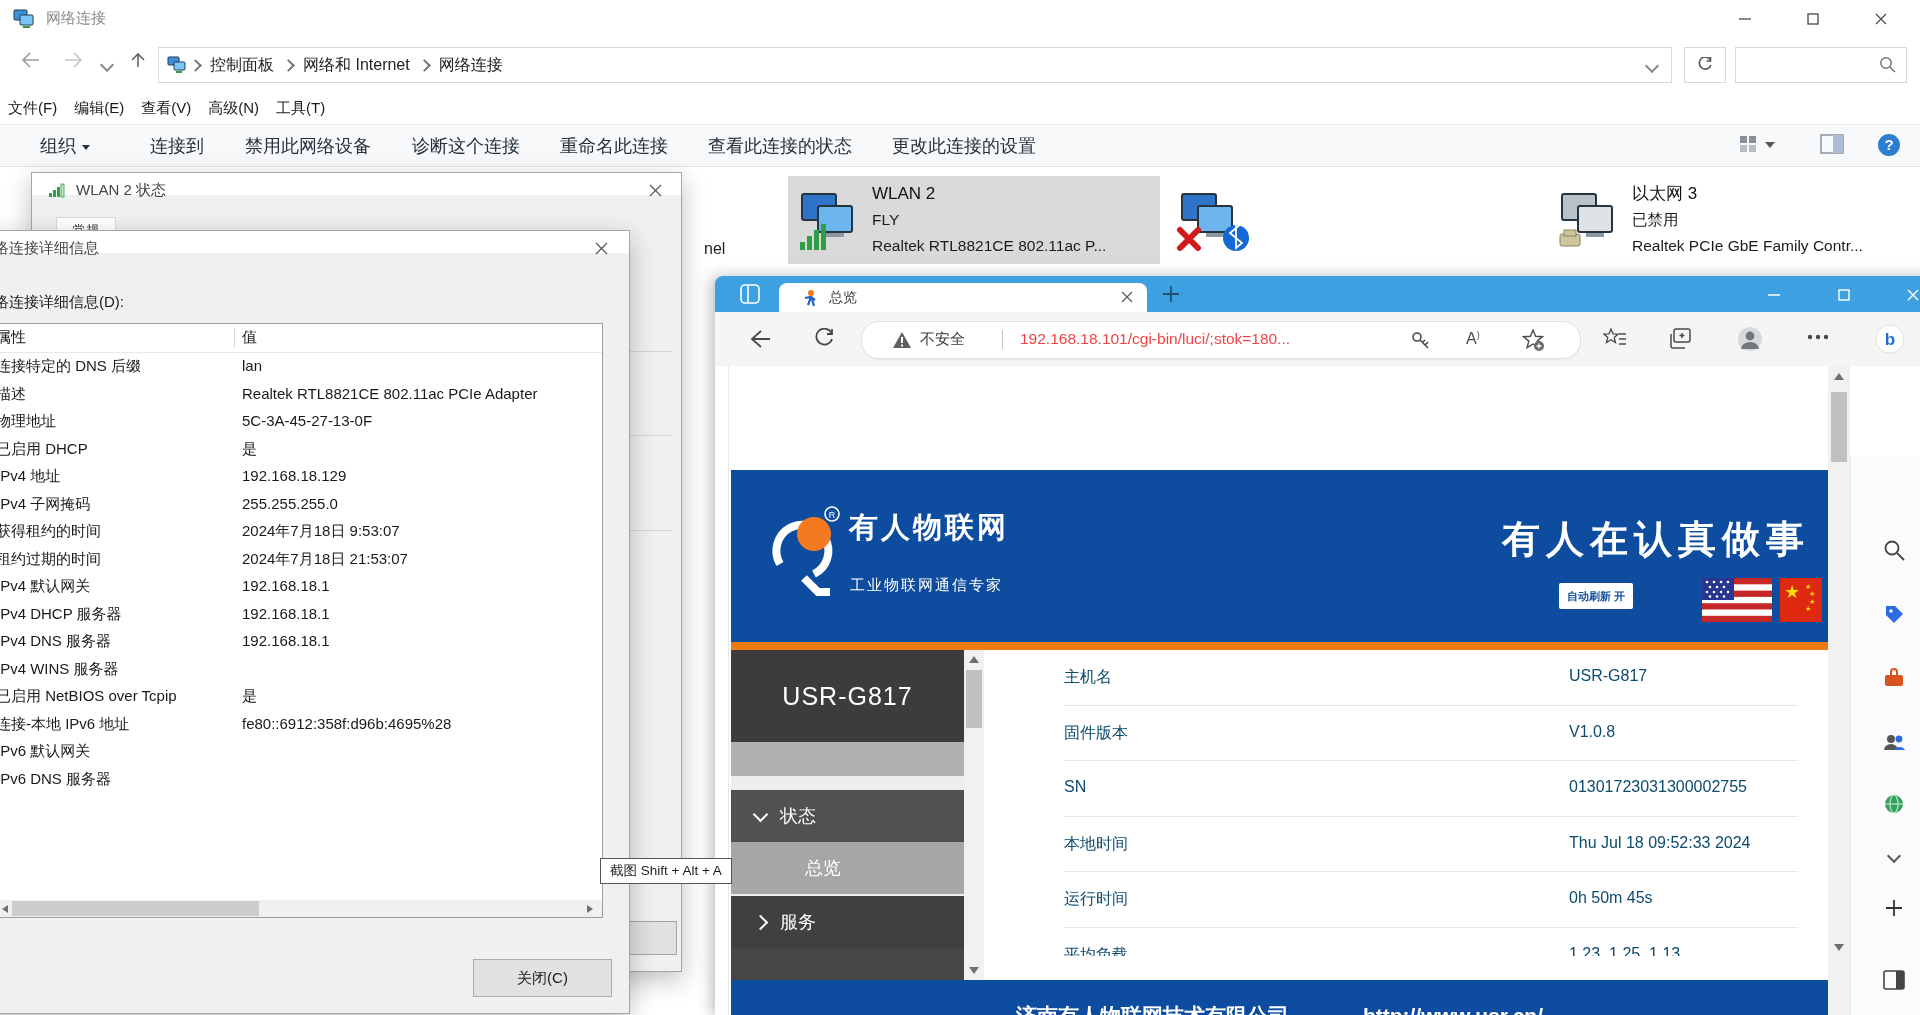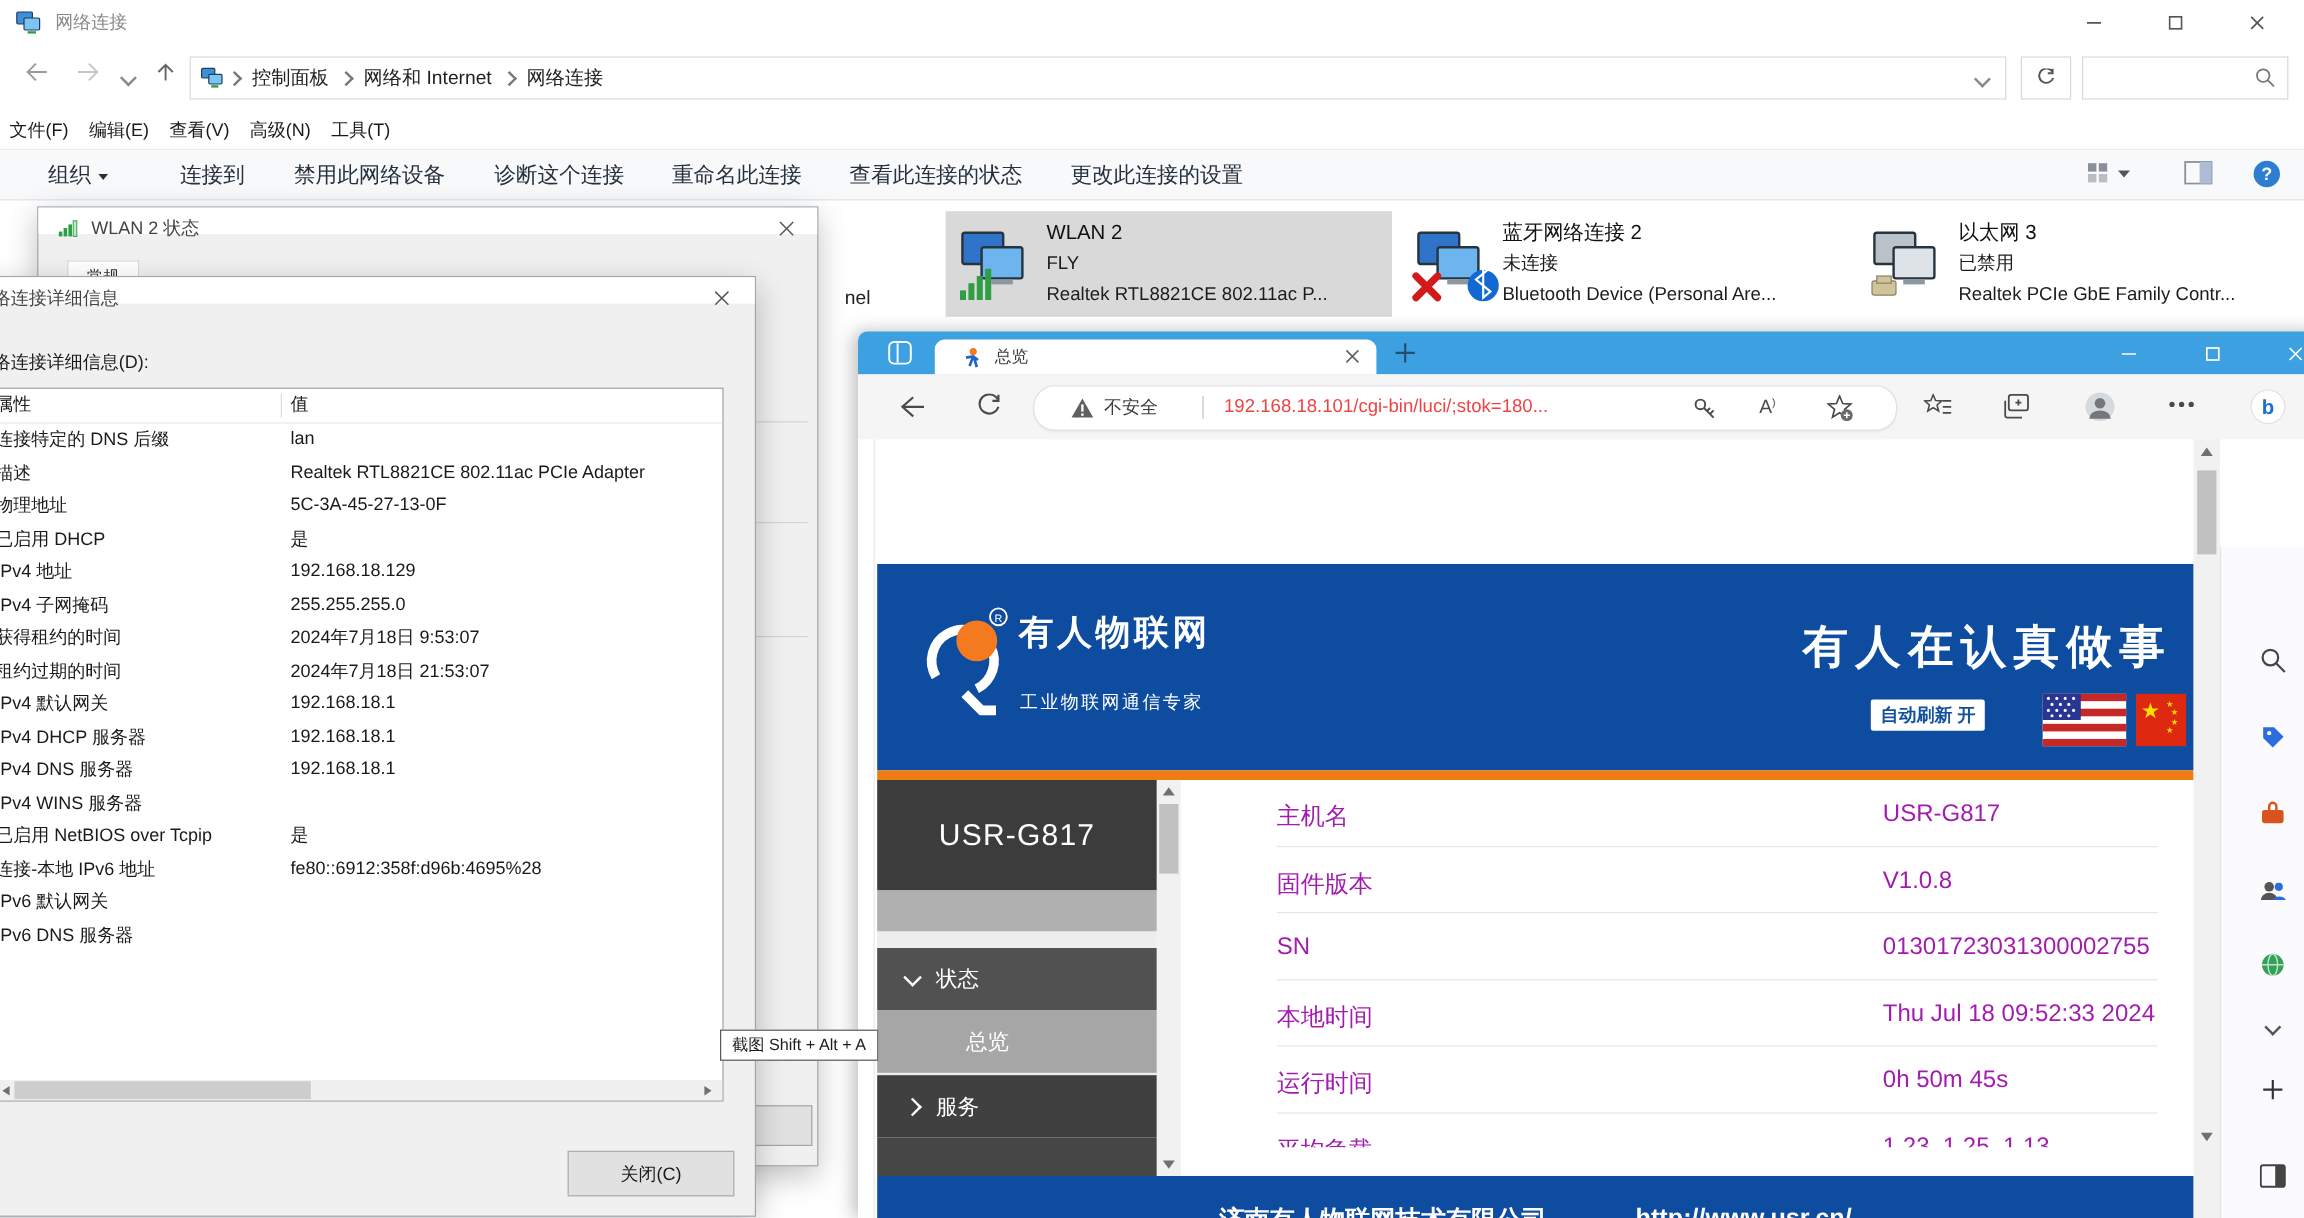--- a/index.html
+++ b/index.html
@@ -66,32 +66,32 @@
   .e-toolbar{position:absolute;left:0;top:36px;right:0;height:54px;background:#f5f5f5;border-bottom:1px solid #e7e7e7;}
   .pill{position:absolute;left:146px;top:9px;width:718px;height:36px;background:#fff;border:1px solid #e2e2e2;border-radius:18px;box-shadow:0 1px 2px rgba(0,0,0,.06);text-align:right;}
   .pill span{position:absolute;top:8px;}
   .e-body{position:absolute;left:0;top:90px;right:0;bottom:0;background:#fff;}
 
   
   .r-head{position:absolute;left:16px;top:104px;width:1097px;height:172px;background:#0d4c9e;color:#fff;}
   .r-brand{position:absolute;left:118px;top:38px;font-size:29px;font-weight:bold;letter-spacing:3px;}
   .r-sub{position:absolute;left:119px;top:106px;font-size:15px;letter-spacing:2px;text-align:center;}
   .r-slogan{position:absolute;right:18px;top:44px;font-size:38px;font-weight:700;letter-spacing:6px;white-space:nowrap;}
-  .r-badge{position:absolute;left:828px;top:113px;height:26px;background:#fff;color:#13519f;font-size:15px;font-weight:bold;
+  .r-badge{position:absolute;left:828px;top:113px;height:26px;background:#fff;color:#13519f;font-size:11px;font-weight:bold;
      display:flex;align-items:center;padding:0 8px;border-radius:2px;}
   .r-orange{position:absolute;left:16px;top:276px;width:1097px;height:8px;background:#ee7c11;}
   .r-side{position:absolute;left:16px;top:284px;width:233px;height:330px;background:#ededed;color:#fff;}
   .s-usr{position:absolute;left:0;top:0;right:0;height:92px;background:#3c3c3c;text-align:center;line-height:92px;font-size:25px;letter-spacing:1px;}
   .s-band{position:absolute;left:0;top:92px;right:0;height:34px;background:#b0b0b0;}
   .s-item{position:absolute;left:0;right:0;height:52px;font-size:18px;display:flex;align-items:center;}
   .s-chev{width:9px;height:9px;border-right:2px solid #fff;border-bottom:2px solid #fff;margin:0 14px 0 24px;}
   .r-vscroll,.r-pvscroll{background:#f1f1f1;}
   .tri{width:0;height:0;position:absolute;left:50%;transform:translateX(-50%);}
   .r-table{position:absolute;left:269px;top:284px;width:844px;height:306px;background:#fff;overflow:hidden;}
-  .orow{position:relative;height:54.5px;margin:0 30px 0 80px;border-bottom:1px solid #e6e6e6;font-size:20px;color:#a21caf;text-align:center;}
+  .orow{position:relative;height:54.5px;margin:0 30px 0 80px;border-bottom:1px solid #e6e6e6;font-size:16px;color:#0c4a6e;text-align:center;}
   .okey{position:absolute;left:0;top:17px;}
   .oval{position:absolute;left:505px;top:17px;white-space:nowrap;}
   .r-foot{position:absolute;left:16px;top:614px;width:1097px;height:72px;background:#0d4c9e;color:#fff;
     display:flex;align-items:center;justify-content:center;gap:74px;font-size:21px;font-weight:bold;}
   .e-side{position:absolute;left:1135px;top:90px;width:86px;bottom:0;background:#fbfbfd;border-left:1px solid #e4e4e6;}
   .sic{position:absolute;left:31px;width:24px;height:24px;display:flex;align-items:center;justify-content:center;}
 
   .tooltip{left:600px;top:858px;z-index:100;background:#fff;border:1px solid #555;font-size:13.5px;color:#1c1c1c;
     padding:3px 9px;white-space:nowrap;}
   .fragtext{font-size:16px;color:#222;}
@@ -244,25 +244,20 @@
      <span class="tico">
           <svg width="76" height="66">
             <rect x="6" y="8" width="34" height="26" rx="2" fill="#2f74c9" stroke="#26343f" stroke-width="2"></rect>
             <rect x="22" y="20" width="34" height="26" rx="2" fill="#6db5ee" stroke="#26343f" stroke-width="2"></rect>
             <rect x="30" y="47" width="18" height="4" fill="#8b98a3"></rect>
             <path d="M4 44 L22 62 M22 44 L4 62" stroke="#d21a1a" stroke-width="6" stroke-linecap="round"></path>
             <circle cx="60" cy="52" r="13" fill="#1269d3"></circle>
             <path d="M60 42 v20 l6 -5 -12 -10 12 -10 -6 -5 z" fill="none" stroke="#fff" stroke-width="1.8"></path>
           </svg>
         </span>
-     <div class="tt">
-       <div class="t1">蓝牙网络连接 2</div>
-       <div class="t2">未连接</div>
-       <div class="t3">Bluetooth Device (Personal Are...</div>
-     </div>
       </div>
       <div class="tile" style="left:1548px">
      <span class="tico">
           <svg width="66" height="66">
             <rect x="6" y="8" width="34" height="26" rx="2" fill="#b9c2c9" stroke="#26343f" stroke-width="2"></rect>
             <rect x="22" y="20" width="34" height="26" rx="2" fill="#dde3e7" stroke="#26343f" stroke-width="2"></rect>
             <rect x="30" y="47" width="18" height="4" fill="#8b98a3"></rect>
             <rect x="4" y="48" width="20" height="12" rx="2" fill="#cfc49a" stroke="#8a8266"></rect>
             <rect x="8" y="44" width="12" height="6" fill="#cfc49a" stroke="#8a8266"></rect>
           </svg>

